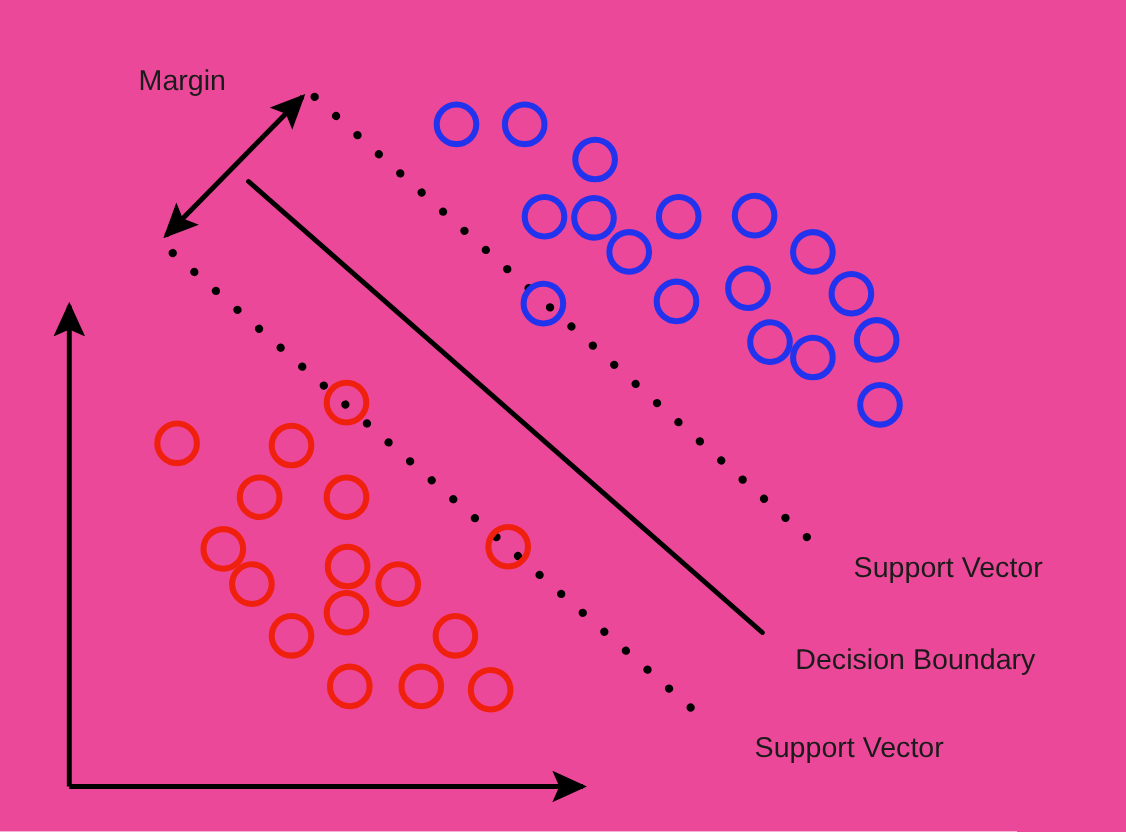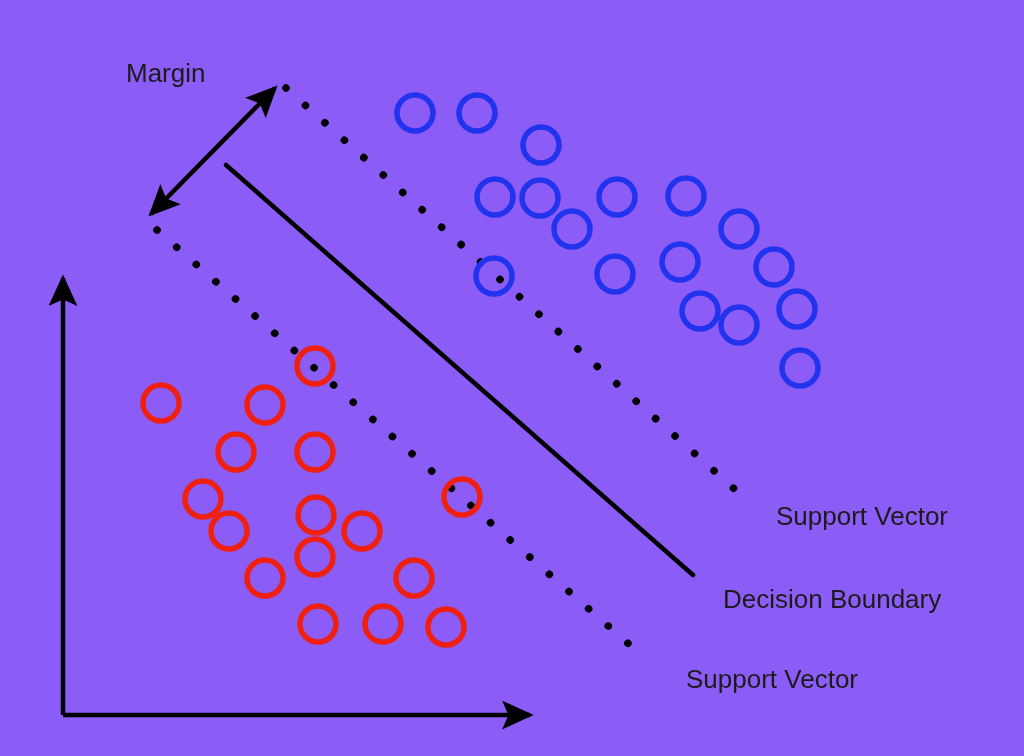--- a/index.html
+++ b/index.html
@@ -7,21 +7,21 @@
     padding: 0;
     background: #ffffff;
   }
   body {
     font-family: "Liberation Sans", sans-serif;
   }
   #canvas {
     position: relative;
     width: 1024px;
     height: 756px;
-    background: #8b5cf6;
+    background: #ec4899;
     overflow: hidden;
   }
   #svg-root {
     position: absolute;
     top: 0;
     left: 0;
     width: 1024px;
     height: 756px;
   }
   .diagram-label {

